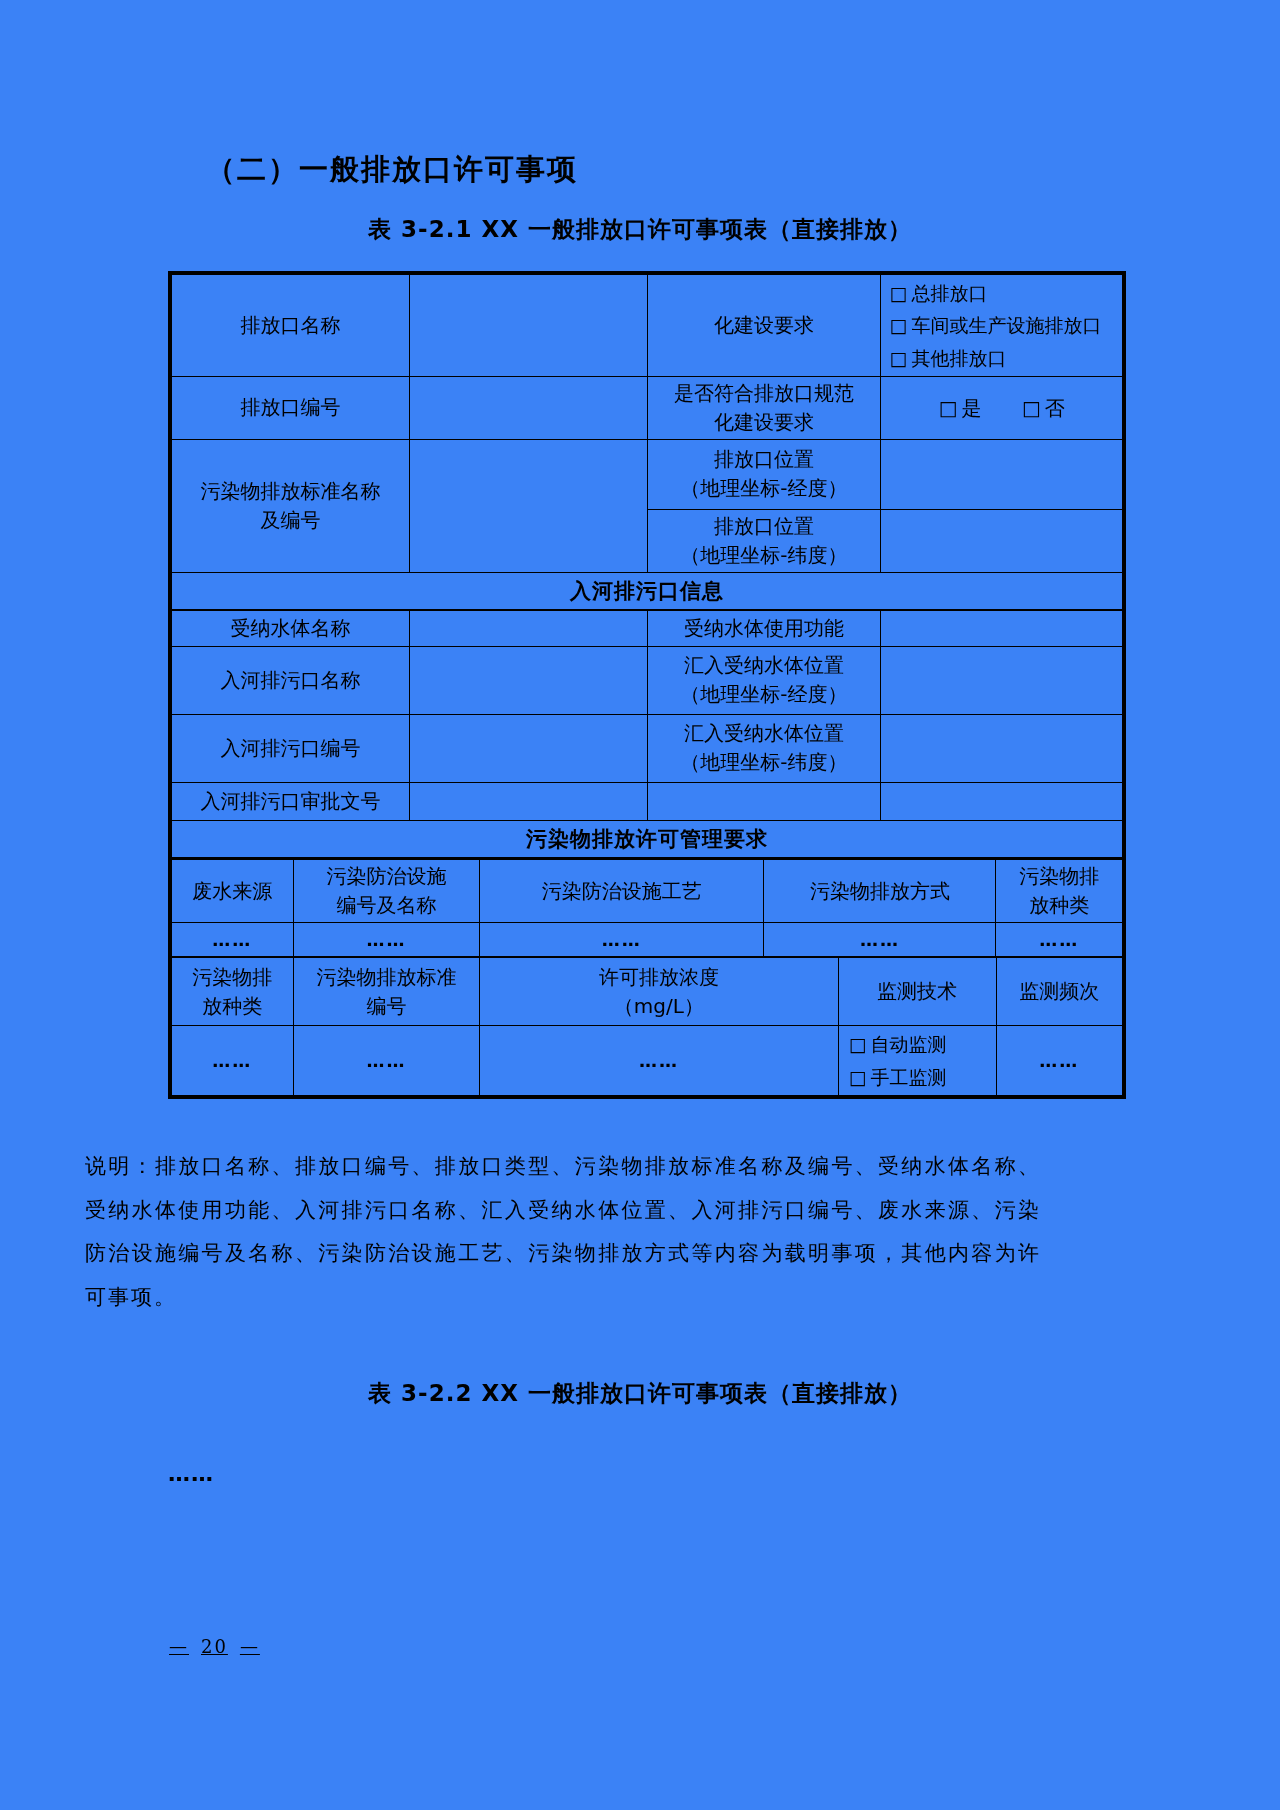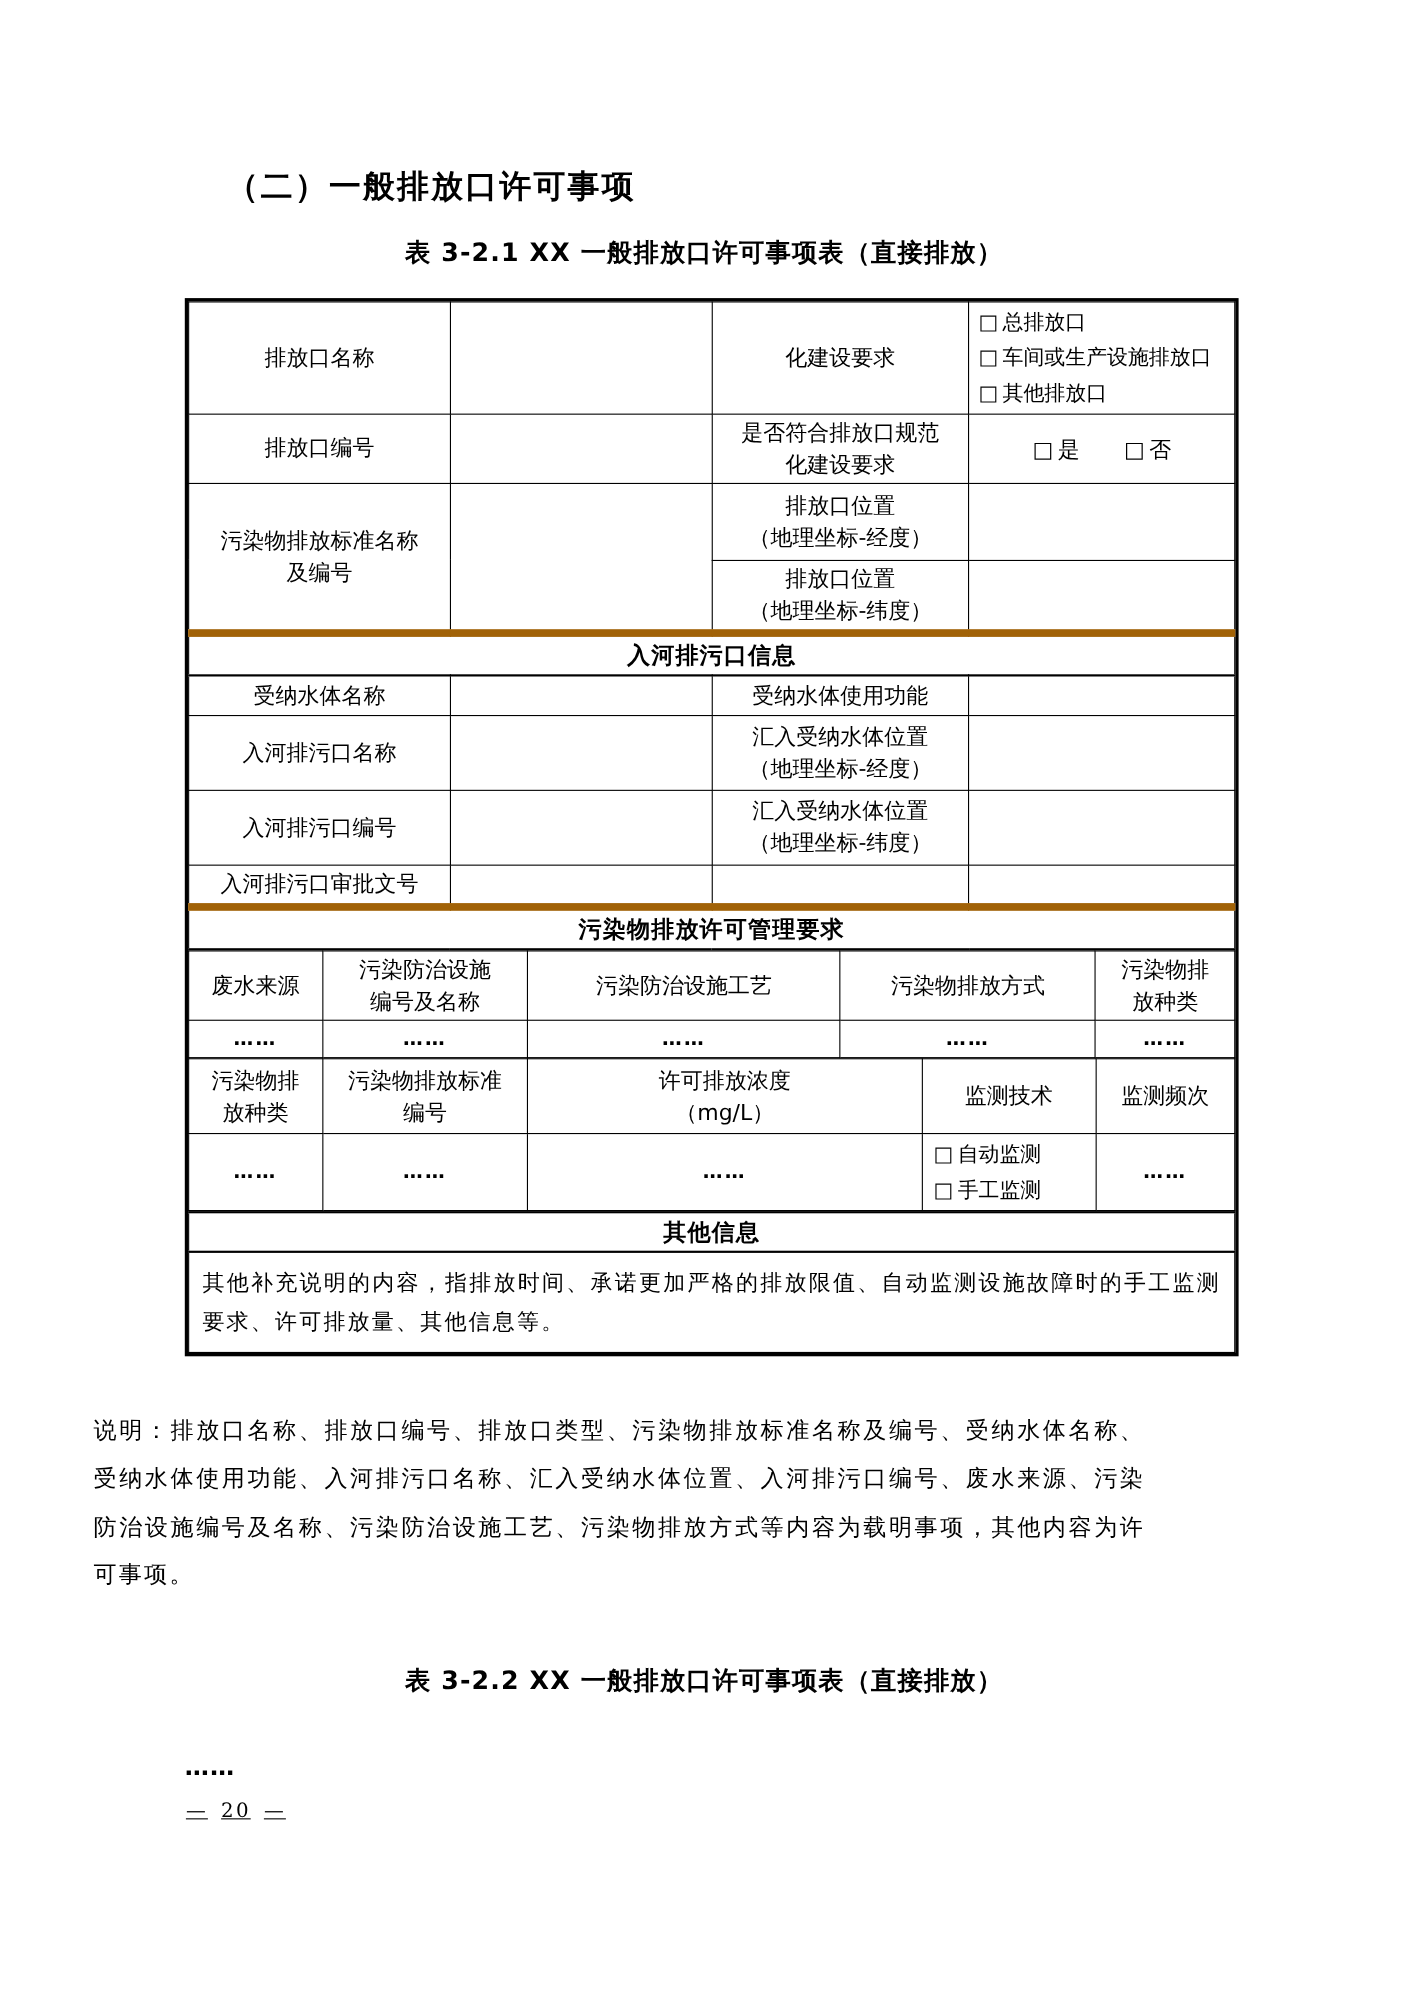--- a/index.html
+++ b/index.html
@@ -1,17 +1,17 @@
 <!DOCTYPE html>
 <html><head>
 <meta charset="utf-8">
 <style>
   html,body{margin:0;padding:0;background:#e8e8e8;}
   .page{
-    width:1280px;height:1810px;background:#ffffff;color:#000;
+    width:1280px;height:1810px;background:#3b82f6;color:#000;
     font-family:"DejaVu Sans","Liberation Sans",sans-serif;
     position:relative;box-sizing:border-box;overflow:hidden;
   }
   .heading{
     padding-top:150px;margin-left:206px;
     font-size:29px;font-weight:bold;letter-spacing:2px;
   }
   .tbl-title{
     margin-top:24px;width:1000px;margin-left:140px;text-align:center;
     font-size:23px;font-weight:bold;letter-spacing:1px;
@@ -20,21 +20,21 @@
     width:952px;margin-left:168px;margin-top:26px;
     border:3px solid #000;
   }
   table{width:100%;border-collapse:collapse;table-layout:fixed;}
   td{
     border:1.5px solid #000;text-align:center;vertical-align:middle;
     font-size:20px;padding:2px 4px;box-sizing:border-box;line-height:1.45;
   }
   td.sec{
     font-weight:bold;font-size:21px;letter-spacing:1px;
-    border-top:7px solid #a16207;border-bottom:2px solid #000;height:38px;
+    border-top:1px solid #a16207;border-bottom:2px solid #000;height:38px;
   }
   .opt-list{text-align:left;padding-left:8px;}
   .cb-row{display:block;text-align:left;line-height:1.7;font-size:19px;white-space:nowrap;}
   .cb-inline{display:inline-block;line-height:1.5;font-size:20px;}
   .cbx{display:inline-block;margin-right:4px;}
   .dots{font-weight:bold;font-size:18px;letter-spacing:2px;}
   .freetext{
     text-align:justify;text-align-last:left;padding:10px 12px;
     font-size:20px;letter-spacing:2px;line-height:1.75;font-weight:normal;
   }
@@ -220,30 +220,20 @@
         <td class="dots">……</td>
         <td style="text-align:left;padding-left:10px;margin-left:26px;">
           <span class="cb-row"><span class="cbx">□</span><span>自动监测</span></span>
           <span class="cb-row"><span class="cbx">□</span><span>手工监测</span></span>
         </td>
         <td class="dots">……</td>
       </tr>
     </tbody>
       </table>
 
-    <table>
-      <tbody>
-          <tr>
-        <td class="sec" style="border-top:2px solid #000;height:36px;">其他信息</td>
-      </tr>
-      <tr class="h78">
-        <td class="freetext">其他补充说明的内容，指排放时间、承诺更加严格的排放限值、自动监测设施故障时的手工监测要求、许可排放量、其他信息等。</td>
-      </tr>
-    </tbody>
-      </table>
 
   </div>
 
   <div class="note">说明：排放口名称、排放口编号、排放口类型、污染物排放标准名称及编号、受纳水体名称、受纳水体使用功能、入河排污口名称、汇入受纳水体位置、入河排污口编号、废水来源、污染防治设施编号及名称、污染防治设施工艺、污染物排放方式等内容为载明事项，其他内容为许可事项。</div>
 
   <div class="tbl-title2">表 3-2.2  XX 一般排放口许可事项表（直接排放）</div>
 
   <div class="ellipsis">……</div>
 
   <div class="footer">

